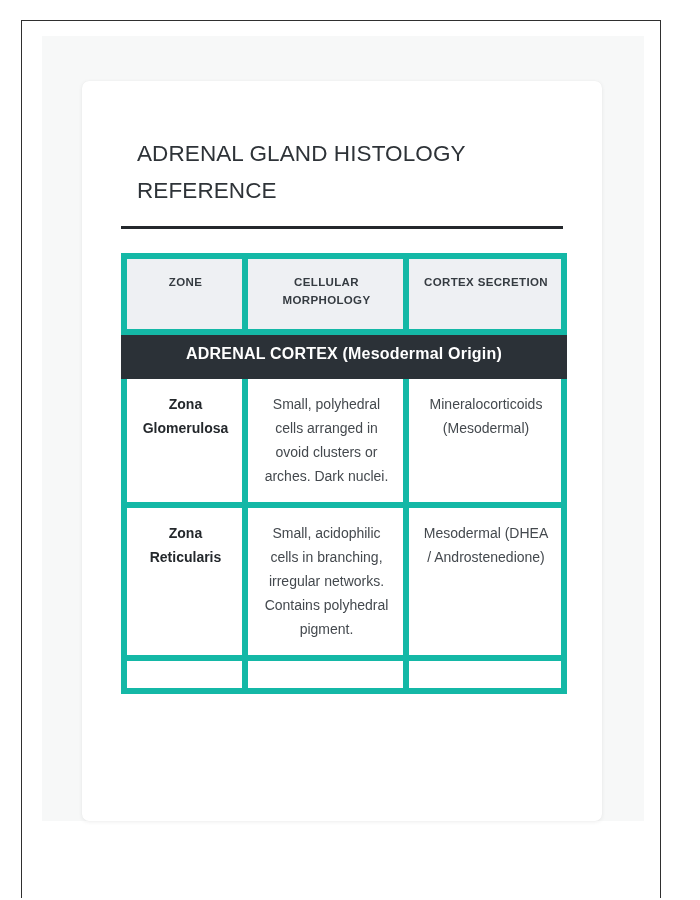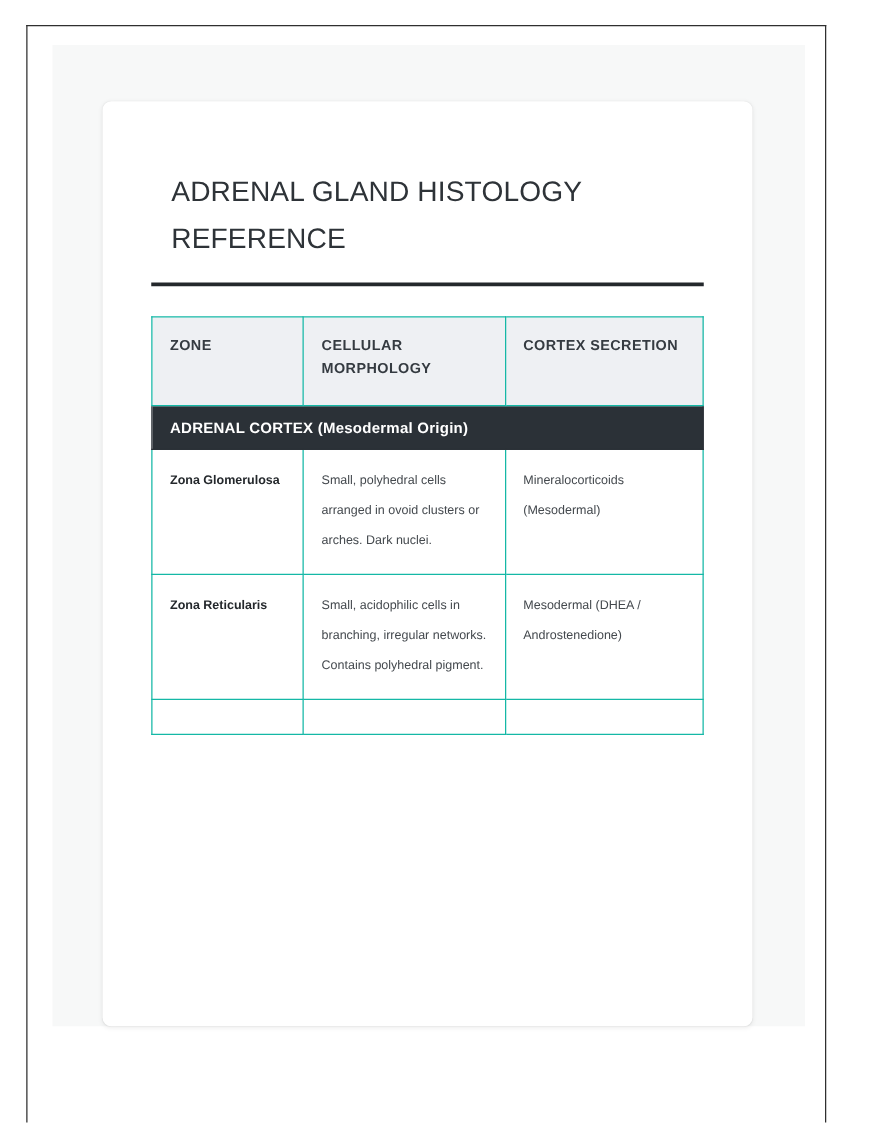--- a/index.html
+++ b/index.html
@@ -77,48 +77,48 @@
     border-collapse: collapse;
     table-layout: fixed;
   }
 
   .histology-table col.c-zone { width: 121px; }
   .histology-table col.c-morph { width: 161px; }
   .histology-table col.c-secr { width: 158px; }
 
   .histology-table th,
   .histology-table td {
-    border: 1px solid #14b8a6;
+    border: 6px solid #14b8a6;
     vertical-align: top;
-    text-align: left;
+    text-align: center;
   }
 
   .histology-table thead th {
     background: #eef0f3;
     padding: 14px 12px 20px 14px;
     font-size: 11.5px;
     font-weight: 700;
     letter-spacing: 0.35px;
     line-height: 18px;
     color: #353b41;
   }
 
   .section-row td {
     background: #2b3137;
     border-color: #2b3137;
     color: #ffffff;
-    font-size: 12px;
+    font-size: 16px;
     font-weight: 700;
     letter-spacing: 0.2px;
     padding: 10px 14px 10px 14px;
   }
 
   .data-row td {
     padding: 13px 12px 14px 14px;
-    font-size: 10px;
+    font-size: 14px;
     line-height: 24px;
     color: #44494e;
   }
 
   .data-row td.zone-cell {
     font-weight: 700;
     color: #24282c;
   }
 </style>
 </head>

